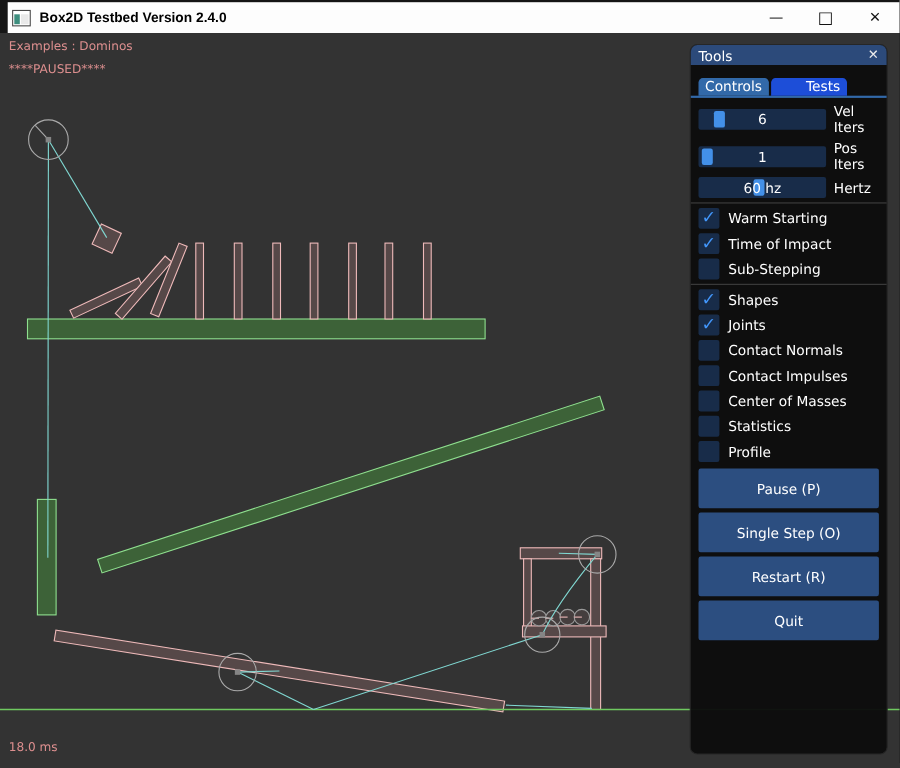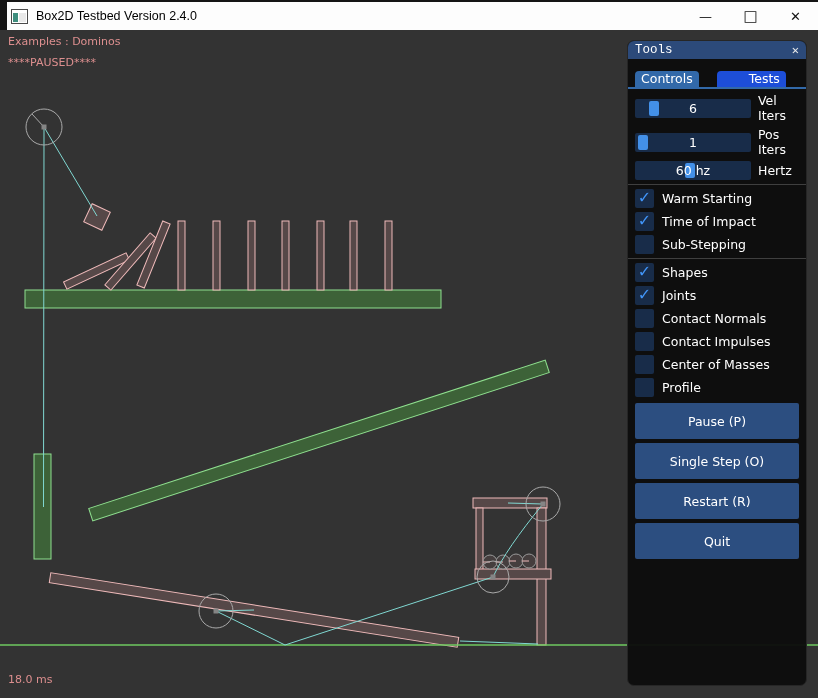--- a/index.html
+++ b/index.html
@@ -7,41 +7,41 @@
        font-family:"DejaVu Sans",sans-serif;}
   
   .titlebar{position:absolute;top:0;left:0;right:0;height:30px;background:#fdfdfd;
     border-top:2px solid #151515;border-left:7px solid #151515;box-sizing:border-box;
     display:flex;align-items:center;z-index:4;}
   .app-icon{width:15px;height:13px;margin-left:4px;border:1px solid #4a4a4a;background:#ffffff;
     position:relative;flex:none;}
   .app-icon::before{content:"";position:absolute;left:1px;top:3px;width:5px;bottom:1px;background:#3e8e7e;}
   .app-icon::after{content:"";position:absolute;left:7px;top:3px;right:1px;bottom:1px;background:#e9e9e9;}
   .title-text{margin-left:8px;font-size:12.5px;color:#000;
-    font-family:"Liberation Sans",sans-serif;}
+    font-family:"Liberation Sans",sans-serif;font-weight:bold;}
   .win-controls{margin-left:auto;display:flex;height:100%;}
   .win-btn{width:45px;height:100%;display:flex;align-items:center;justify-content:center;
     color:#111;font-size:13px;}
   .win-btn.max{font-size:15px;}
   
   .overlay-text{position:absolute;left:8px;color:#dd8f8f;font-size:11px;z-index:2;white-space:pre;}
   #example-label{top:35px;}
   #paused-label{top:56px;}
   #frame-time{top:673px;}
   
   #scene{position:absolute;top:0;left:0;z-index:1;}
   
   .panel{position:absolute;left:627px;top:40px;width:180px;height:646px;
     background:rgba(13,13,13,0.96);border:1px solid #262626;border-radius:7px;
     box-sizing:border-box;z-index:3;color:#fff;font-size:12.5px;}
   .panel-header{height:18px;background:#2c4a7a;border-radius:6px 6px 0 0;
-    display:flex;align-items:center;padding:0 7px;font-family:Liberation Mono, monospace;}
+    display:flex;align-items:center;padding:0 7px;}
   .panel-close{margin-left:auto;font-size:12px;color:#ececec;cursor:default;}
   .panel-body{padding:0 7px;}
-  .tabbar{margin-top:12px;display:flex;gap:18px;}
+  .tabbar{margin-top:12px;display:flex;gap:2px;}
   .tab{height:16px;line-height:16px;padding:0 6px;border-radius:4px 4px 0 0;}
   .tab.active{background:#3269a9;}
   .tab.inactive{background:#1d4ed8;padding-left:32px;}
   .tab-underline{height:2px;background:#3269a9;margin:0 -7px;}
   .slider-row{display:flex;align-items:center;margin-top:4px;}
   .slider-track{position:relative;width:116px;height:19px;background:#182c49;border-radius:2px;flex:none;}
   .slider-grab{position:absolute;top:2px;width:10px;height:15px;border-radius:2px;background:#4390e8;}
   .slider-value{position:absolute;left:0;right:0;top:0;text-align:center;line-height:19px;}
   .slider-label{margin-left:7px;}
   .separator{height:1px;background:#3f3f3f;margin:4px -7px 0;}
@@ -203,20 +203,24 @@
           <div class="check-row">
             <span class="checkbox"></span>
             <span class="check-label">Contact Impulses</span>
           </div>
           <div class="check-row">
             <span class="checkbox"></span>
             <span class="check-label">Center of Masses</span>
           </div>
           <div class="check-row">
             <span class="checkbox"></span>
+            <span class="check-label">Statistics</span>
+          </div>
+          <div class="check-row">
+            <span class="checkbox"></span>
             <span class="check-label">Profile</span>
           </div>
         </div>
 
       <div class="btn-group">
           <button class="panel-btn">Pause (P)</button>
           <button class="panel-btn">Single Step (O)</button>
           <button class="panel-btn">Restart (R)</button>
           <button class="panel-btn">Quit</button>
         </div>

